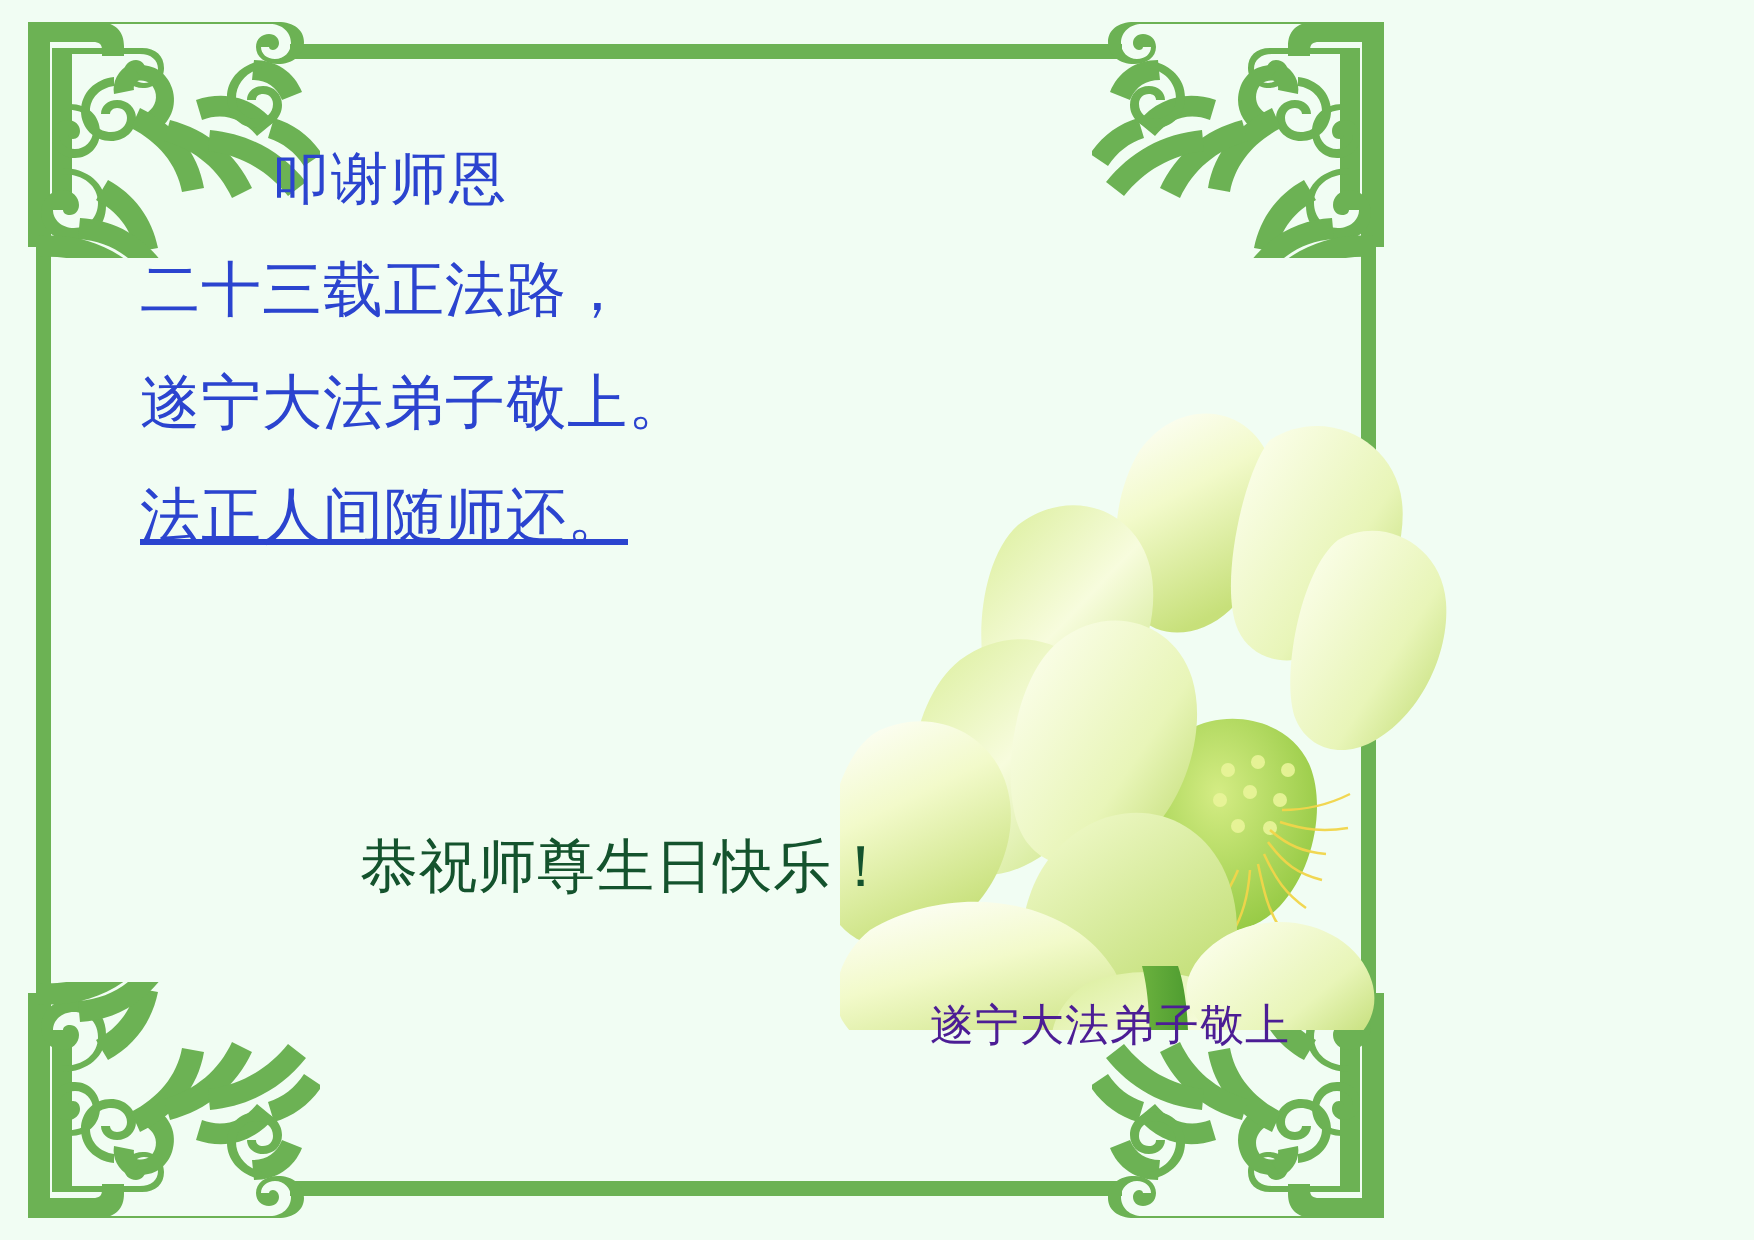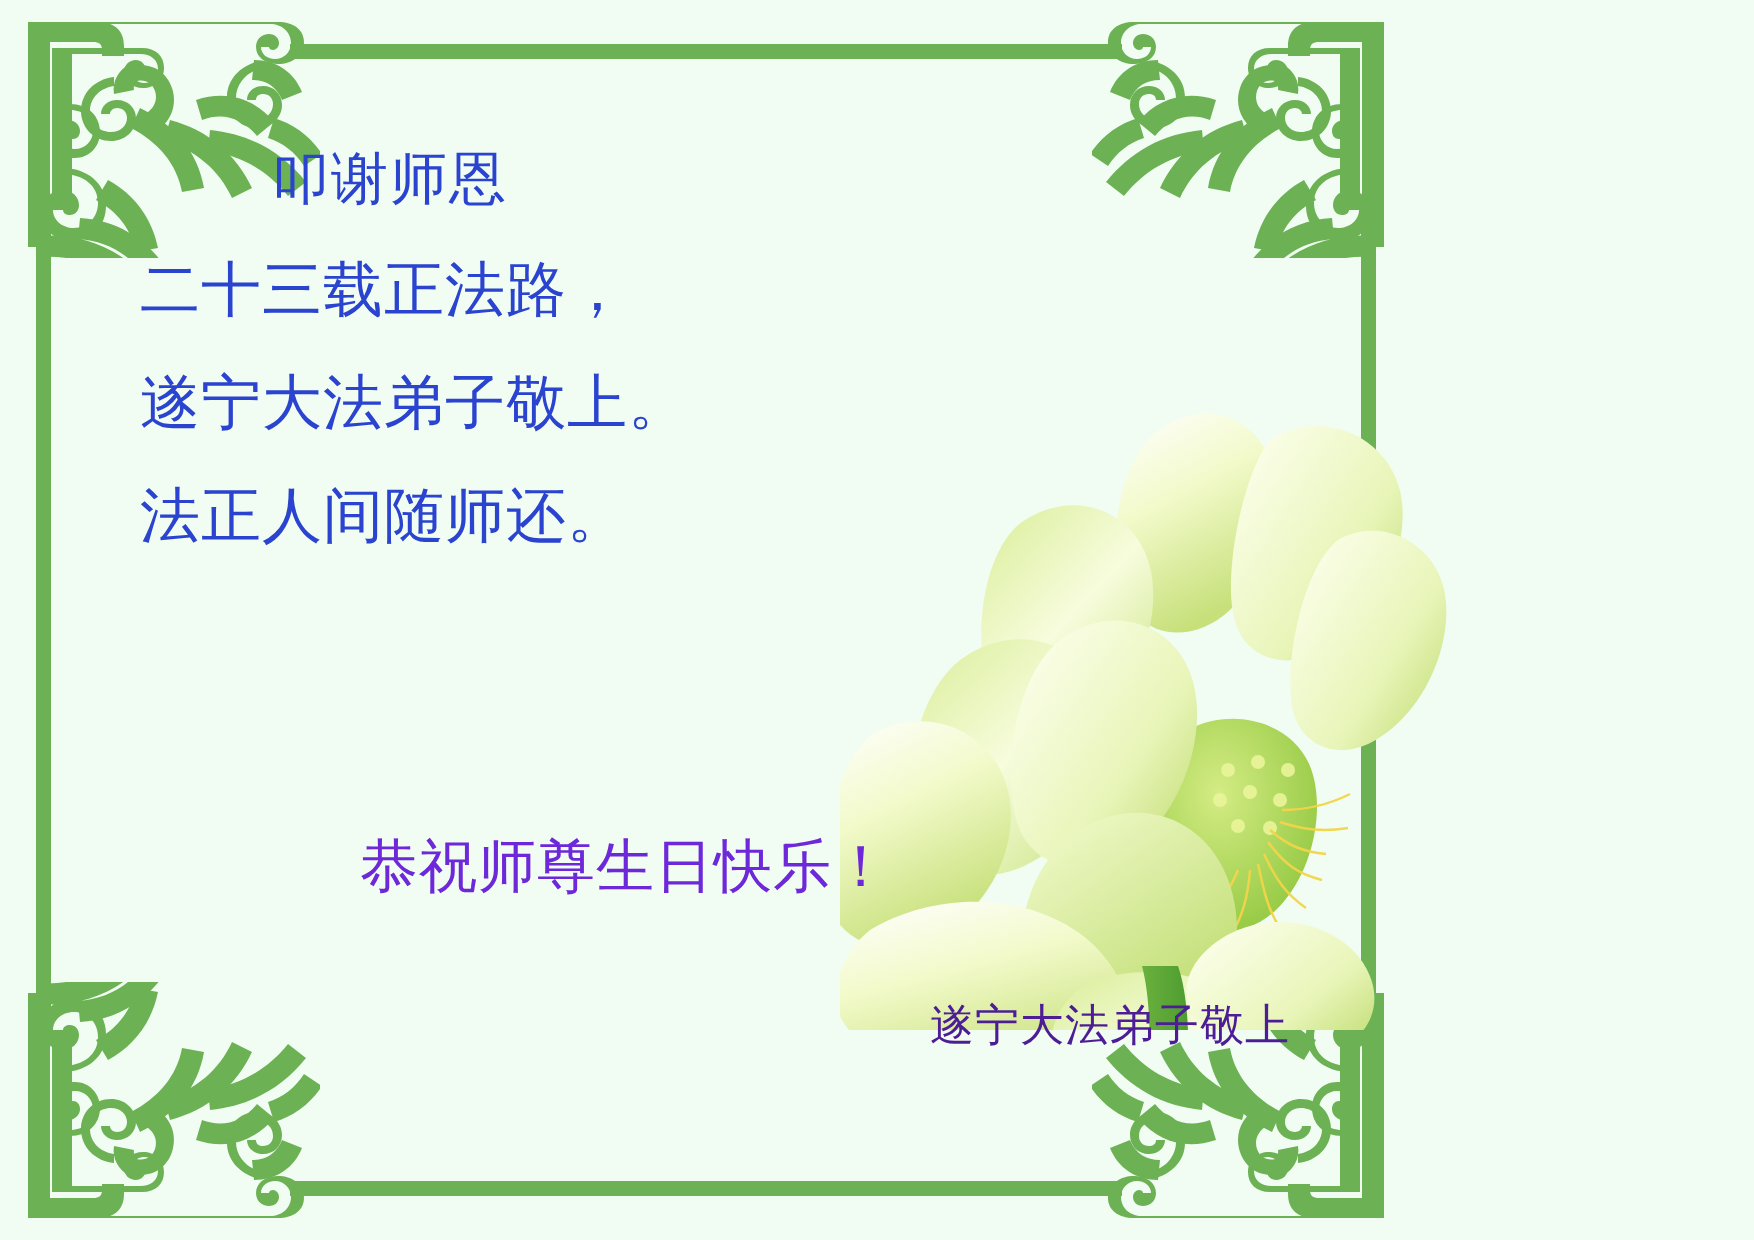--- a/index.html
+++ b/index.html
@@ -37,24 +37,24 @@
     color:#2b44cf;
   }
   .poem-title{
     font-size:57px;line-height:1.0;margin:0 0 52px 140px;
     letter-spacing:2px;white-space:nowrap;
   }
   .poem-line{
     font-size:60px;line-height:1.0;margin:0 0 53px 8px;
     letter-spacing:1px;white-space:nowrap;
   }
-  .poem-line:last-child{margin-bottom:0;}
+  .poem-line:last-child{margin-bottom:0;text-decoration:underline;}
   #blessing{
     position:absolute;left:360px;top:828px;
-    color:#6d28d9;font-size:58px;letter-spacing:1px;white-space:nowrap;
+    color:#14532d;font-size:58px;letter-spacing:1px;white-space:nowrap;
   }
   #signature{
     position:absolute;left:930px;top:996px;
     color:#4c1d95;font-size:44px;letter-spacing:1px;white-space:nowrap;
   }
 </style>
 </head>
 <body>
 
 <div id="card">

